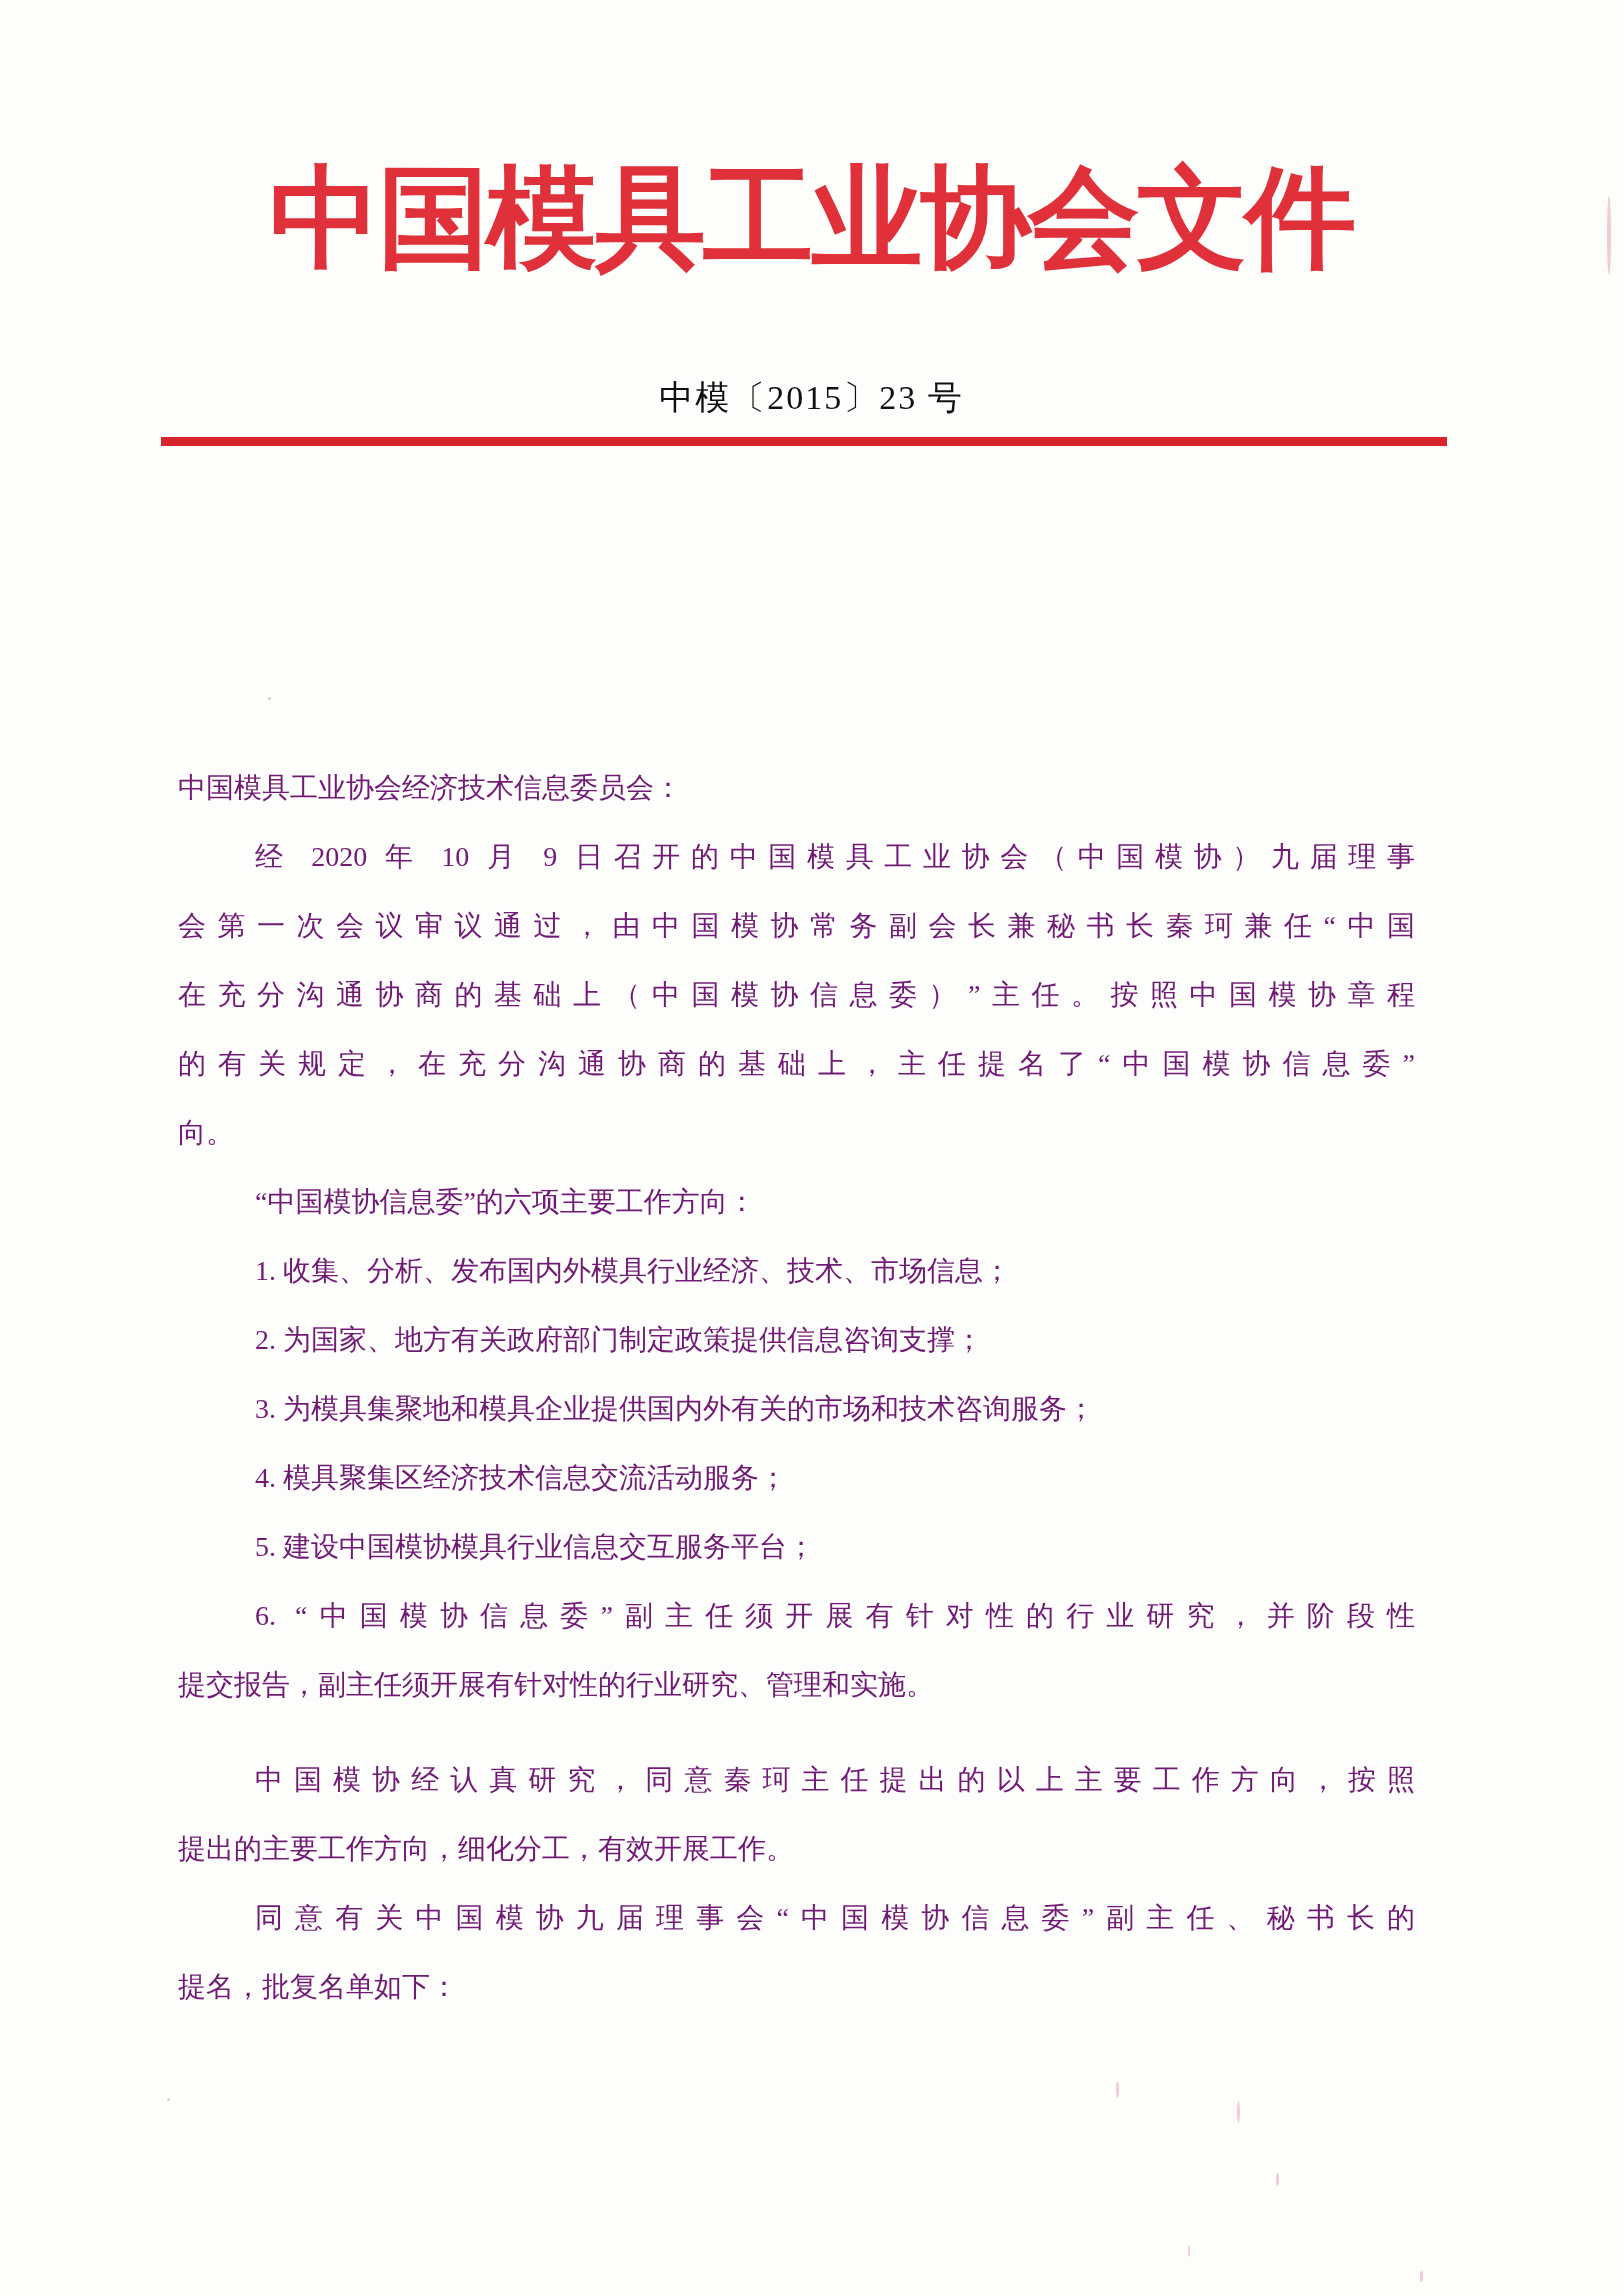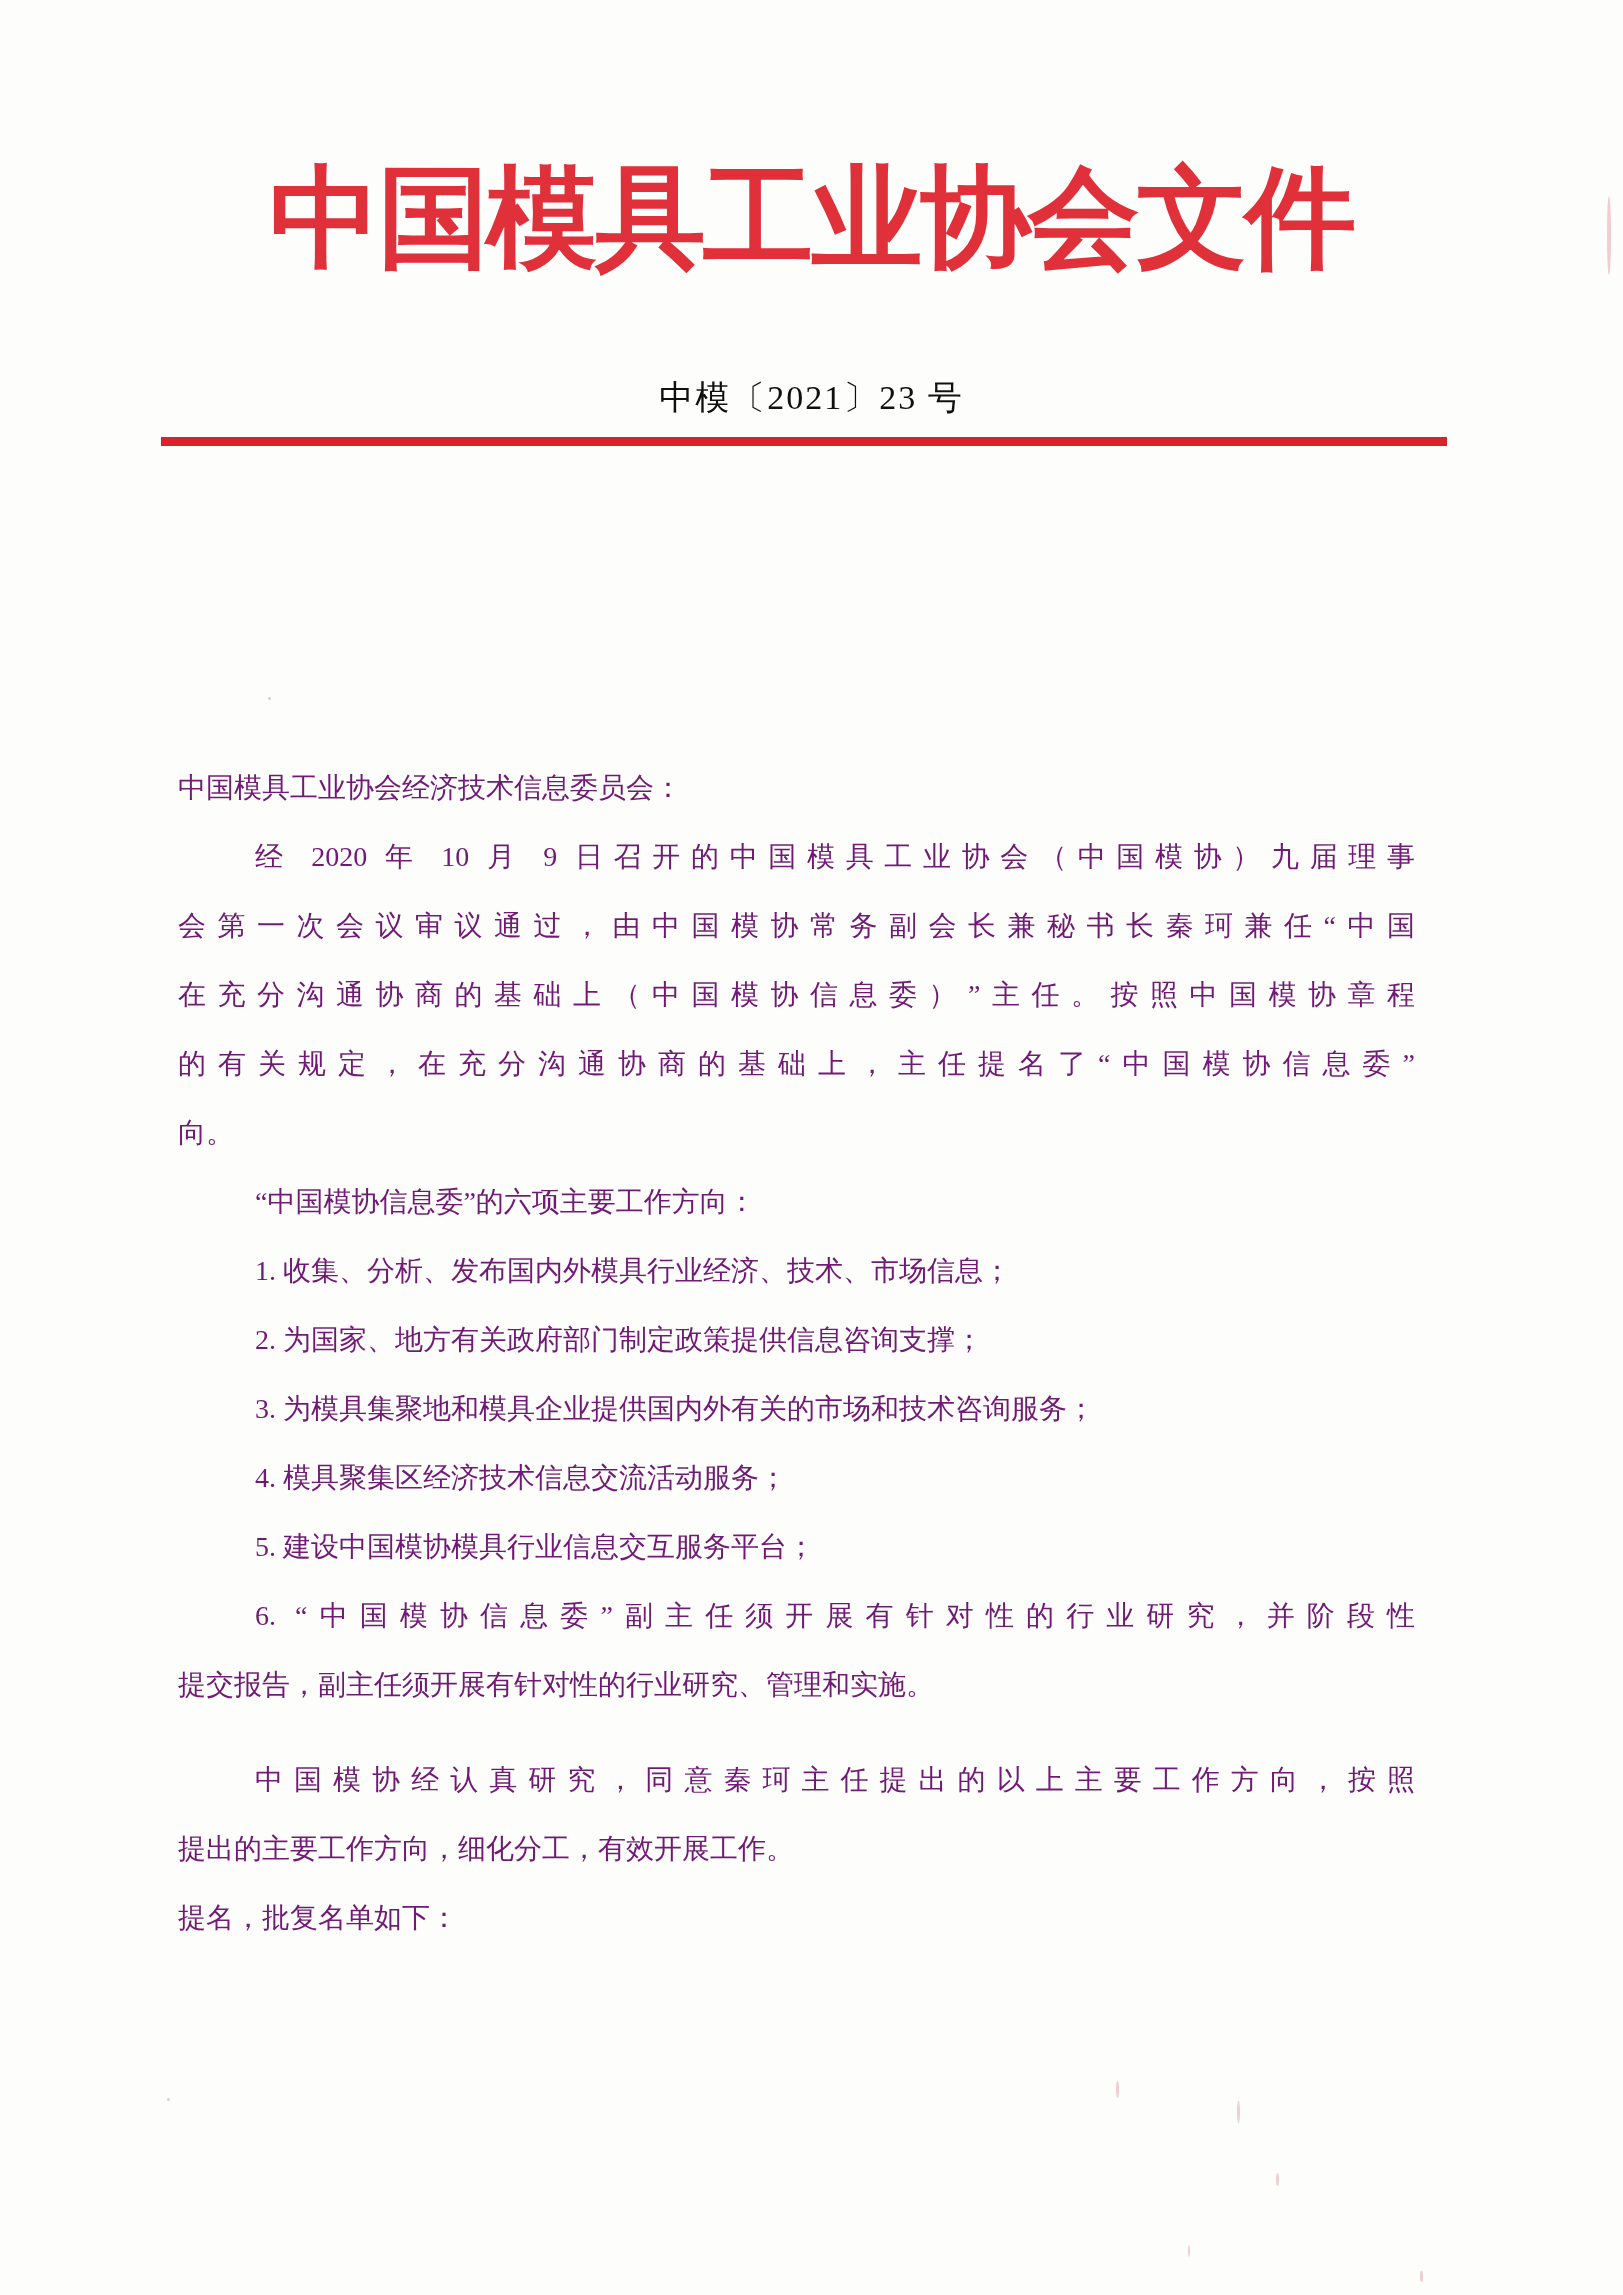--- a/index.html
+++ b/index.html
@@ -91,21 +91,21 @@
   .speck.pink { background: rgba(214, 80, 100, 0.28); }
   .speck.gray { background: rgba(90, 90, 90, 0.25); }
 </style>
 </head>
 <body>
 
 <div class="page">
 
   <div class="letterhead" style="color: rgb(224, 48, 58);">中国模具工业协会文件</div>
 
-  <div class="doc-number">中模〔2021〕23 号</div>
+  <div class="doc-number">中模〔2015〕23 号</div>
 
   <div class="red-rule" style="background: rgb(215, 35, 44);"></div>
 
 
   <div class="body-text">
       <div class="line">中国模具工业协会经济技术信息委员会：</div>
       <div class="line indent full">经 2020 年 10 月 9 日召开的中国模具工业协会（中国模协）九届理事</div>
       <div class="line full">会第一次会议审议通过，由中国模协常务副会长兼秘书长秦珂兼任“中国</div>
       <div class="line full">在充分沟通协商的基础上（中国模协信息委）”主任。按照中国模协章程</div>
       <div class="line full">的有关规定，在充分沟通协商的基础上，主任提名了“中国模协信息委”</div>
@@ -113,20 +113,21 @@
       <div class="line indent">“中国模协信息委”的六项主要工作方向：</div>
       <div class="line indent">1. 收集、分析、发布国内外模具行业经济、技术、市场信息；</div>
       <div class="line indent">2. 为国家、地方有关政府部门制定政策提供信息咨询支撑；</div>
       <div class="line indent">3. 为模具集聚地和模具企业提供国内外有关的市场和技术咨询服务；</div>
       <div class="line indent">4. 模具聚集区经济技术信息交流活动服务；</div>
       <div class="line indent">5. 建设中国模协模具行业信息交互服务平台；</div>
       <div class="line indent full">6. “中国模协信息委”副主任须开展有针对性的行业研究，并阶段性</div>
       <div class="line">提交报告，副主任须开展有针对性的行业研究、管理和实施。</div>
       <div class="line indent full gap">中国模协经认真研究，同意秦珂主任提出的以上主要工作方向，按照</div>
       <div class="line">提出的主要工作方向，细化分工，有效开展工作。</div>
+      <div class="line indent full">同意有关中国模协九届理事会“中国模协信息委”副主任、秘书长的</div>
       <div class="line">提名，批复名单如下：</div>
     </div>
 
   <div class="speck pink" style="left:1116px; top:2081px; width:3.3px; height:17px;"></div>
   <div class="speck pink" style="left:1237px; top:2101px; width:2.6px; height:22px;"></div>
   <div class="speck pink" style="left:1276px; top:2173px; width:2.6px; height:13px;"></div>
   <div class="speck pink" style="left:1188px; top:2245px; width:2px; height:11.8px;"></div>
   <div class="speck pink" style="left:1420px; top:2271px; width:2.6px; height:10.5px;"></div>
   <div class="speck gray" style="left:167px; top:2098px; width:3.3px; height:3.3px;"></div>
   <div class="speck gray" style="left:268px; top:697px; width:2.6px; height:2.6px;"></div>

